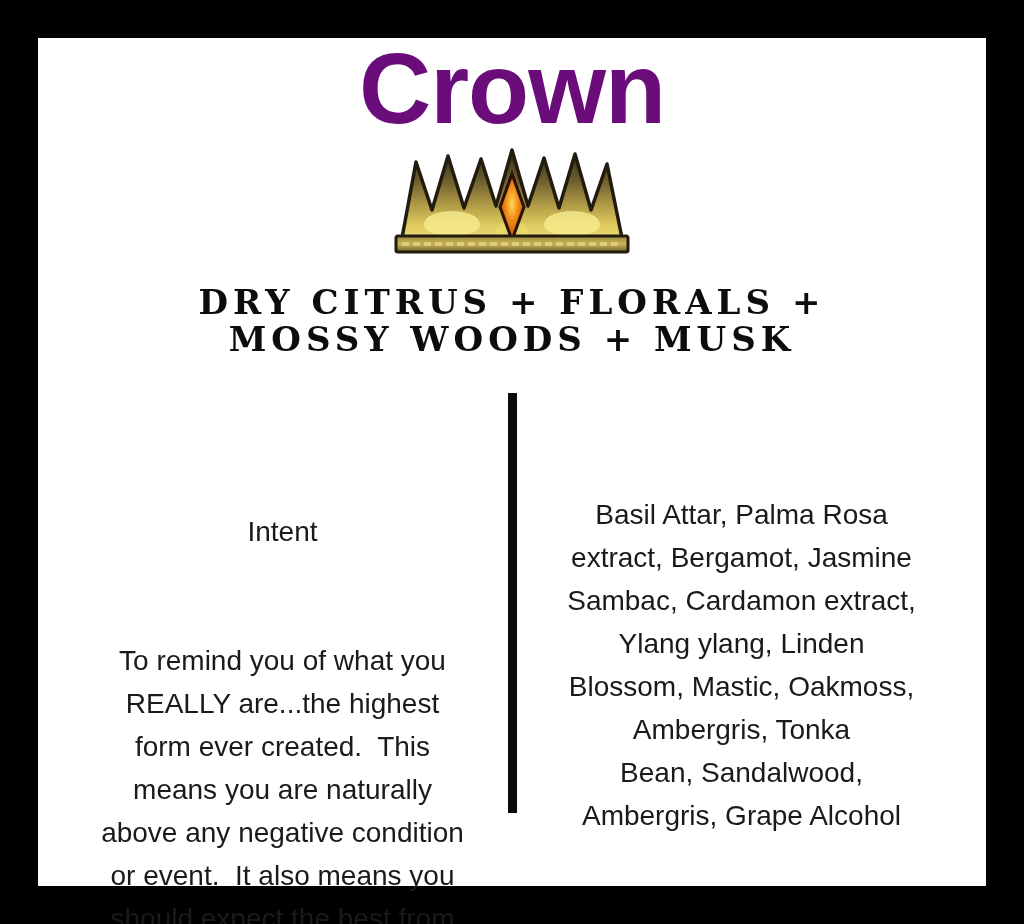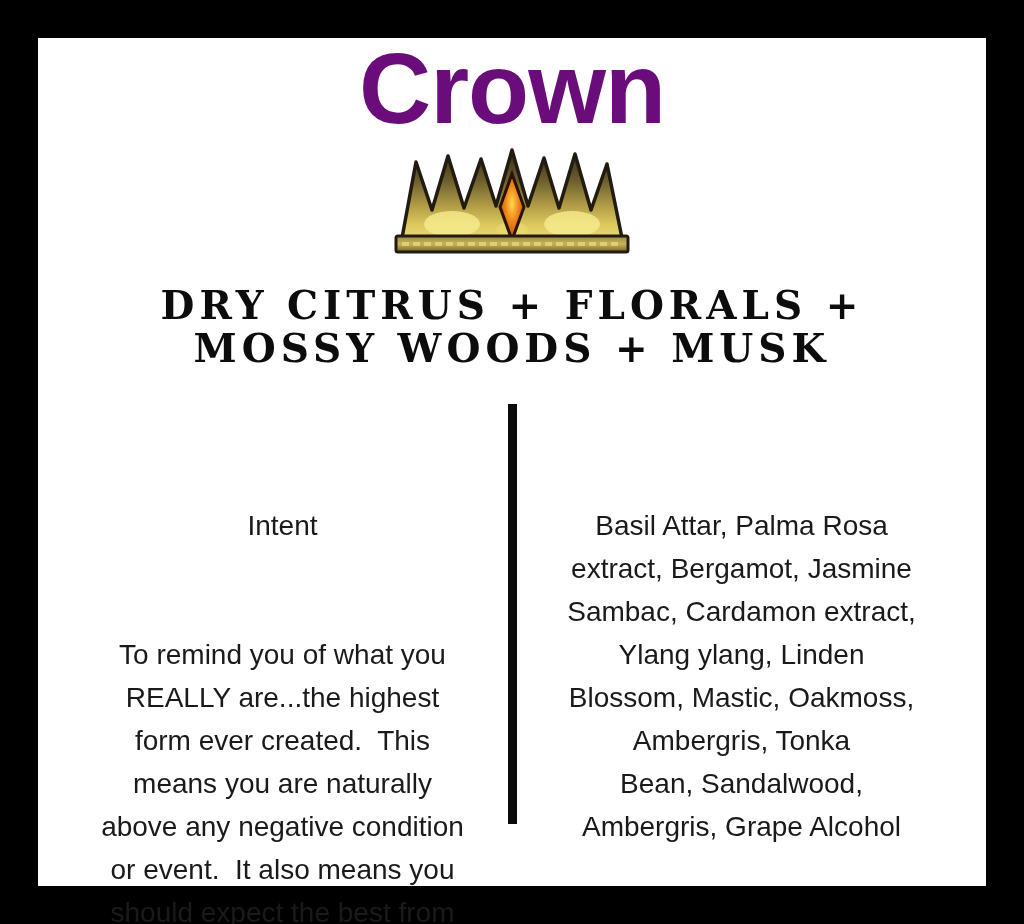--- a/index.html
+++ b/index.html
@@ -33,21 +33,21 @@
     width: 240px;
     height: 112px;
     display: flex;
     align-items: center;
     justify-content: center;
   }
   .scent {
     margin-top: 26px;
     font-family: "DejaVu Serif", serif;
     font-weight: bold;
-    font-size: 39px;
+    font-size: 34px;
     line-height: 1.1;
     letter-spacing: 5px;
     color: #0c0c0c;
     text-align: center;
     white-space: pre-wrap;
   }
   .rule-h {
     margin-top: 34px;
     width: 722px;
     height: 9px;
@@ -66,21 +66,21 @@
     line-height: 43px;
     color: #1a1a1a;
     text-align: center;
     white-space: pre-wrap;
   }
   .rule-v {
     width: 9px;
     height: 420px;
     background: #0b0b0b;
   }
-  .col-heading { display: block; }
+  .col-heading { display: block; margin-top: 17px; }
   .col-body { display: block; }
 </style>
 </head>
 <body>
 
 <div class="frame">
 
   <div class="title">Crown</div>
 
   <div class="crown-wrap">

